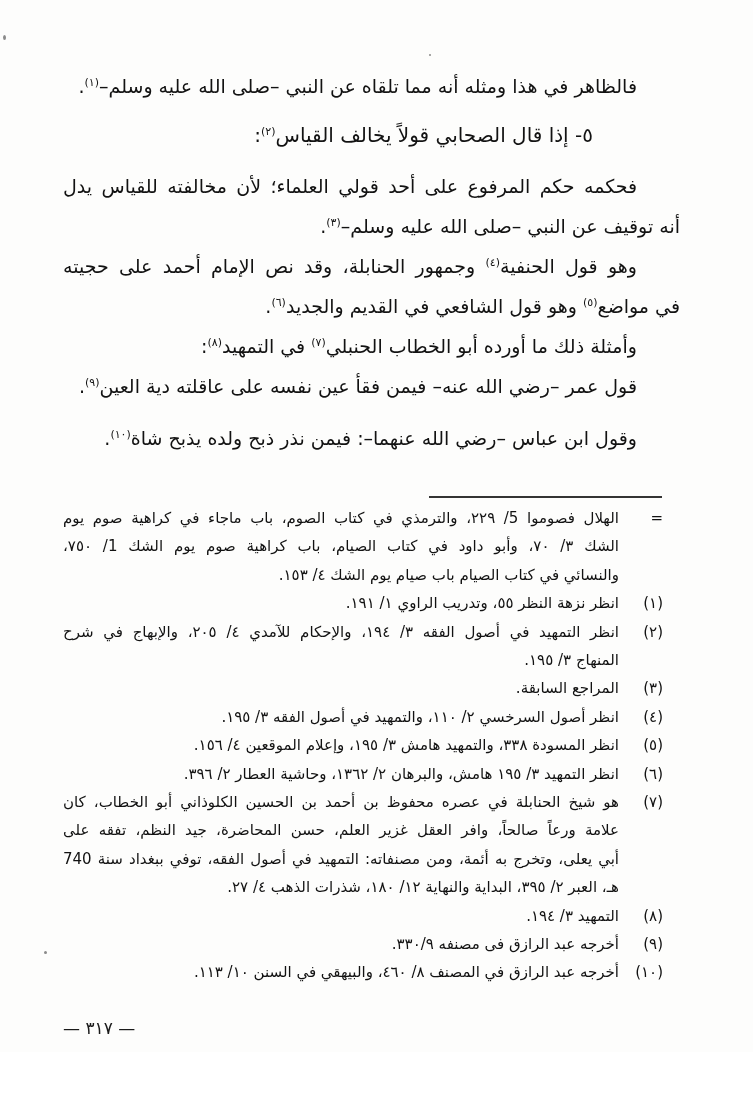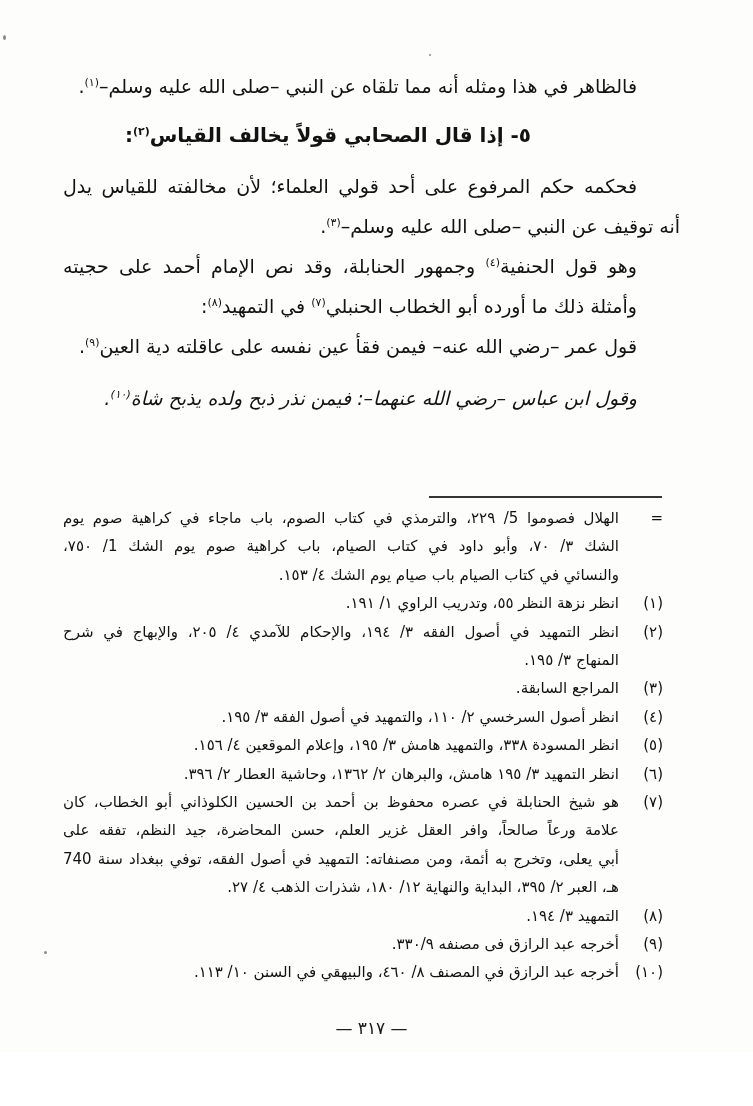--- a/index.html
+++ b/index.html
@@ -5,47 +5,48 @@
   html,body{margin:0;padding:0;background:#ffffff;}
   .page{
     position:relative;width:753px;height:1052px;background:#fdfdfc;
     direction:rtl;font-family:"DejaVu Sans",sans-serif;color:#121212;overflow:hidden;
   }
   
   .body-text{position:absolute;top:66px;right:73px;width:617px;font-size:19px;line-height:40px;}
   .bline{height:40px;overflow:hidden;text-align:right;white-space:normal;}
   .bline.fill{text-align:justify;text-align-last:justify;}
   .bline.indent{padding-right:43px;}
-  .bline.heading{font-weight:bold;font-size:20px;padding-right:87px;margin-top:9px;margin-bottom:11px;text-align:center;}
-  .bline.gap{margin-top:12px;font-style:italic;}
+  .bline.heading{font-weight:normal;font-size:20px;padding-right:87px;margin-top:9px;margin-bottom:11px;}
+  .bline.gap{margin-top:12px;}
   sup{font-size:11px;line-height:0;vertical-align:7px;letter-spacing:0;}
   
   .fn-sep{position:absolute;top:496px;right:91px;width:233px;height:2px;background:#343434;}
   
   .footnotes{position:absolute;top:504px;right:90px;width:600px;font-size:15px;line-height:28.4px;}
   .fn-row{display:flex;}
   .fn-marker{flex:0 0 44px;text-align:right;}
   .fn-text{flex:0 0 556px;max-width:556px;}
   .fn-line{height:28.4px;overflow:hidden;text-align:right;}
   .fn-line.fill{text-align:justify;text-align-last:justify;}
   
-  .page-num{position:absolute;top:1018px;right:73px;width:617px;text-align:center;font-size:17px;letter-spacing:2px;color:#1a1a1a;}
+  .page-num{position:absolute;top:1018px;right:73px;width:617px;text-align:left;font-size:17px;letter-spacing:2px;color:#1a1a1a;}
   
   .speck{position:absolute;background:#8a8a8a;border-radius:50%;}
 </style>
 </head>
 <body>
 
 <div class="page">
   <div class="body-text">
       <div class="bline indent">فالظاهر في هذا ومثله أنه مما تلقاه عن النبي –صلى الله عليه وسلم–<sup>(١)</sup>.</div>
       <div class="bline heading">٥- إذا قال الصحابي قولاً يخالف القياس<sup>(٢)</sup>:</div>
       <div class="bline indent fill">فحكمه حكم المرفوع على أحد قولي العلماء؛ لأن مخالفته للقياس يدل على</div>
       <div class="bline">أنه توقيف عن النبي –صلى الله عليه وسلم–<sup>(٣)</sup>.</div>
       <div class="bline indent fill">وهو قول الحنفية<sup>(٤)</sup> وجمهور الحنابلة، وقد نص الإمام أحمد على حجيته</div>
+      <div class="bline">في مواضع<sup>(٥)</sup> وهو قول الشافعي في القديم والجديد<sup>(٦)</sup>.</div>
       <div class="bline indent">وأمثلة ذلك ما أورده أبو الخطاب الحنبلي<sup>(٧)</sup> في التمهيد<sup>(٨)</sup>:</div>
       <div class="bline indent">قول عمر –رضي الله عنه– فيمن فقأ عين نفسه على عاقلته دية العين<sup>(٩)</sup>.</div>
       <div class="bline indent gap">وقول ابن عباس –رضي الله عنهما–: فيمن نذر ذبح ولده يذبح شاة<sup>(١٠)</sup>.</div>
     </div>
 
   <div class="fn-sep"></div>
 
   <div class="footnotes">
       <div class="fn-row">
         <span class="fn-marker">=</span>

